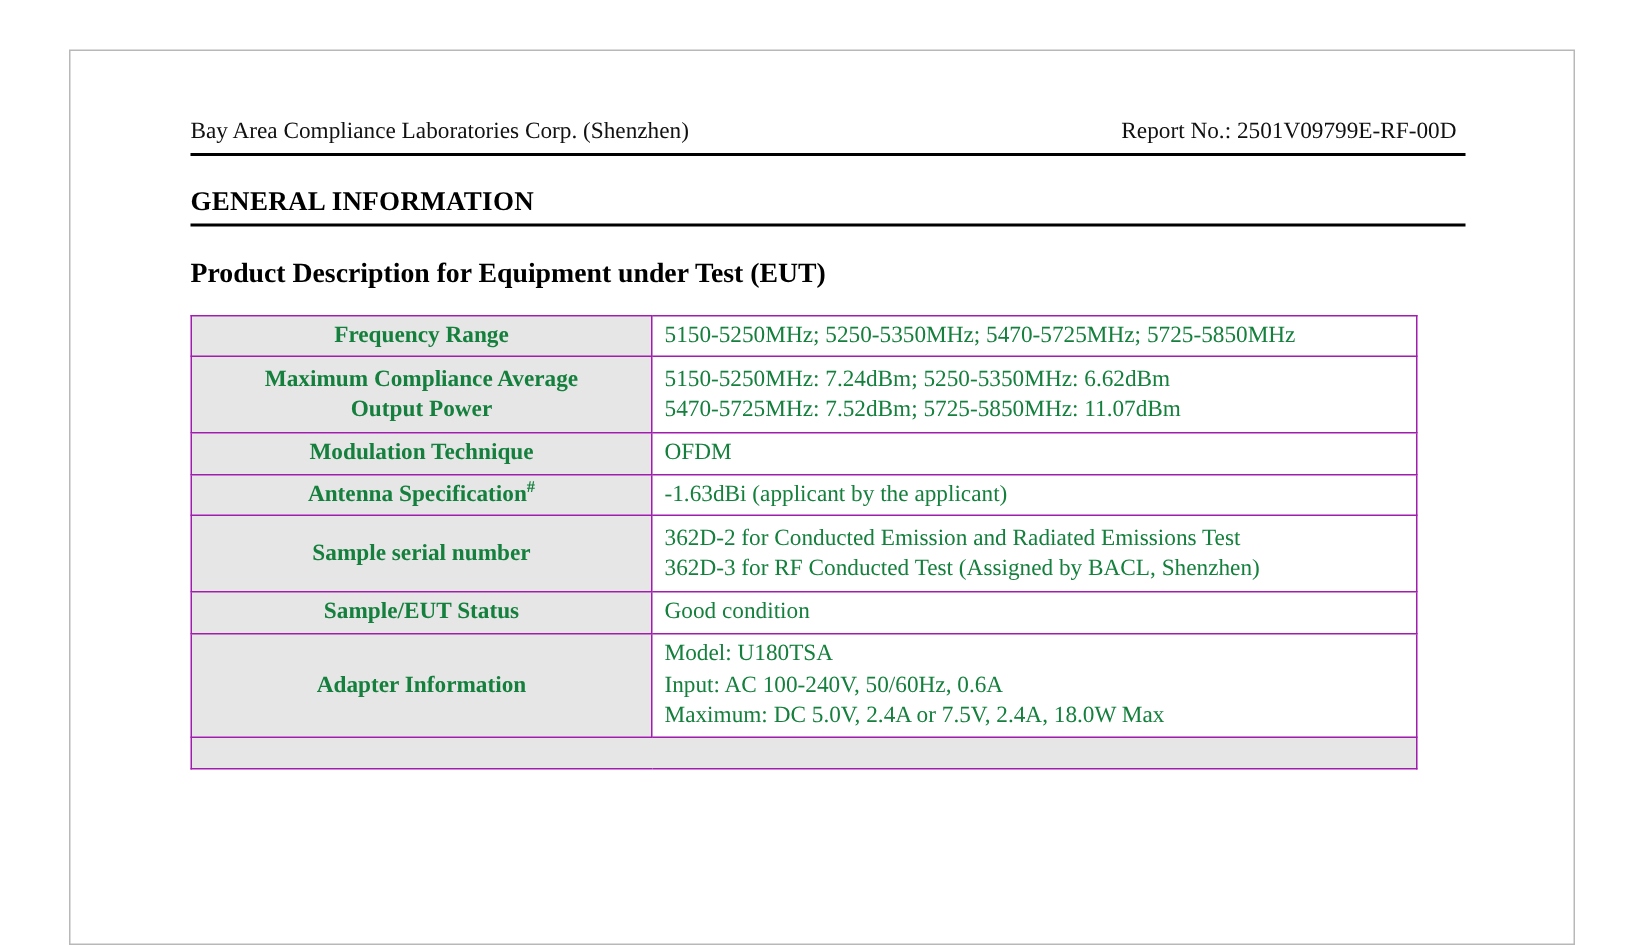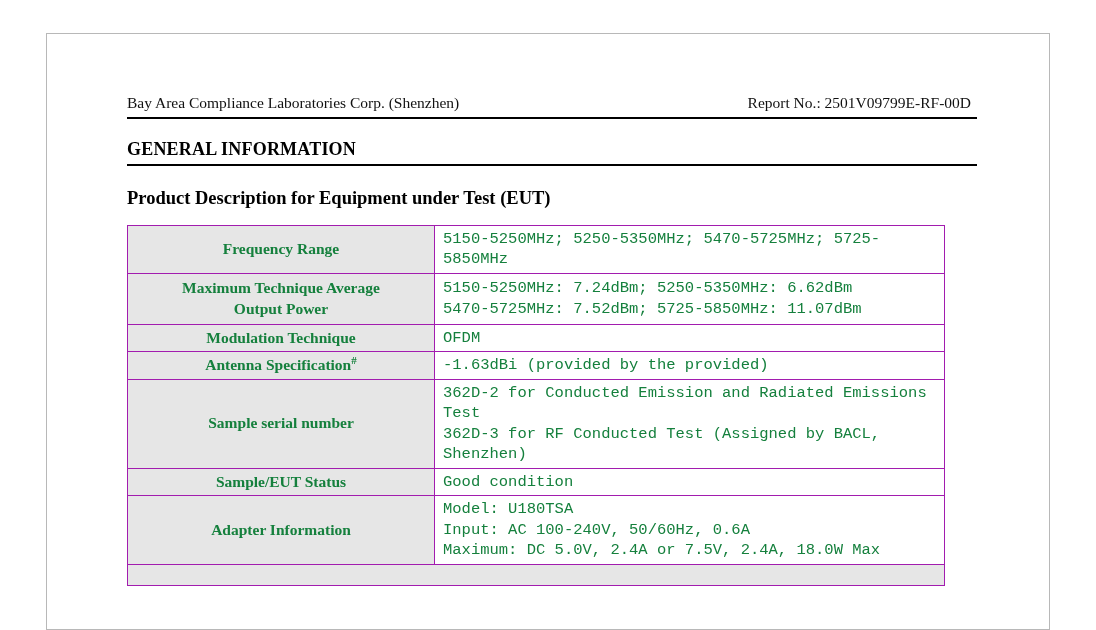--- a/index.html
+++ b/index.html
@@ -21,21 +21,21 @@
     width: 1004px;
     height: 597px;
     background: #ffffff;
     border: 1px solid #b8b8b8;
     box-sizing: border-box;
   }
 
   .page-inner {
     position: absolute;
     left: 80px;
-    top: 60px;
+    top: 45px;
     width: 850px;
   }
 
   
   .doc-header {
     display: flex;
     justify-content: space-between;
     align-items: baseline;
     font-size: 15.5px;
     color: #111;
@@ -94,21 +94,20 @@
   }
   table.spec td.label {
     width: 290px;
     background: #e6e6e6;
     text-align: center;
     font-weight: bold;
   }
   table.spec td.value {
     background: #ffffff;
     text-align: left;
-    font-family: Liberation Mono, monospace;
   }
   table.spec tr.tall td { height: 44px; }
   table.spec tr.taller td { height: 62px; }
   table.spec tr.spacer td {
     background: #e6e6e6;
     height: 20px;
     padding: 0;
   }
   .sup {
     font-size: 11px;
@@ -139,40 +138,40 @@
         <tr>
           <td class="label">Frequency Range</td>
           <td class="value">
             <span class="val-line">5150-5250MHz; 5250-5350MHz; 5470-5725MHz; 5725-5850MHz</span>
           </td>
         </tr>
 
 
         <tr class="tall">
           <td class="label">
-            <span class="val-line">Maximum Technique Average</span>
+            <span class="val-line">Maximum Compliance Average</span>
             <span class="val-line">Output Power</span>
           </td>
           <td class="value">
             <span class="val-line">5150-5250MHz: 7.24dBm; 5250-5350MHz: 6.62dBm</span>
             <span class="val-line">5470-5725MHz: 7.52dBm; 5725-5850MHz: 11.07dBm</span>
           </td>
         </tr>
 
         <tr>
           <td class="label">Modulation Technique</td>
           <td class="value">
             <span class="val-line">OFDM</span>
           </td>
         </tr>
 
         <tr>
           <td class="label"><span>Antenna Specification</span><span class="sup">#</span></td>
           <td class="value">
-            <span class="val-line">-1.63dBi (provided by the provided)</span>
+            <span class="val-line">-1.63dBi (applicant by the applicant)</span>
           </td>
         </tr>
 
 
         <tr class="tall">
           <td class="label">Sample serial number</td>
           <td class="value">
             <span class="val-line">362D-2 for Conducted Emission and Radiated Emissions Test</span>
             <span class="val-line">362D-3 for RF Conducted Test (Assigned by BACL, Shenzhen)</span>
           </td>

